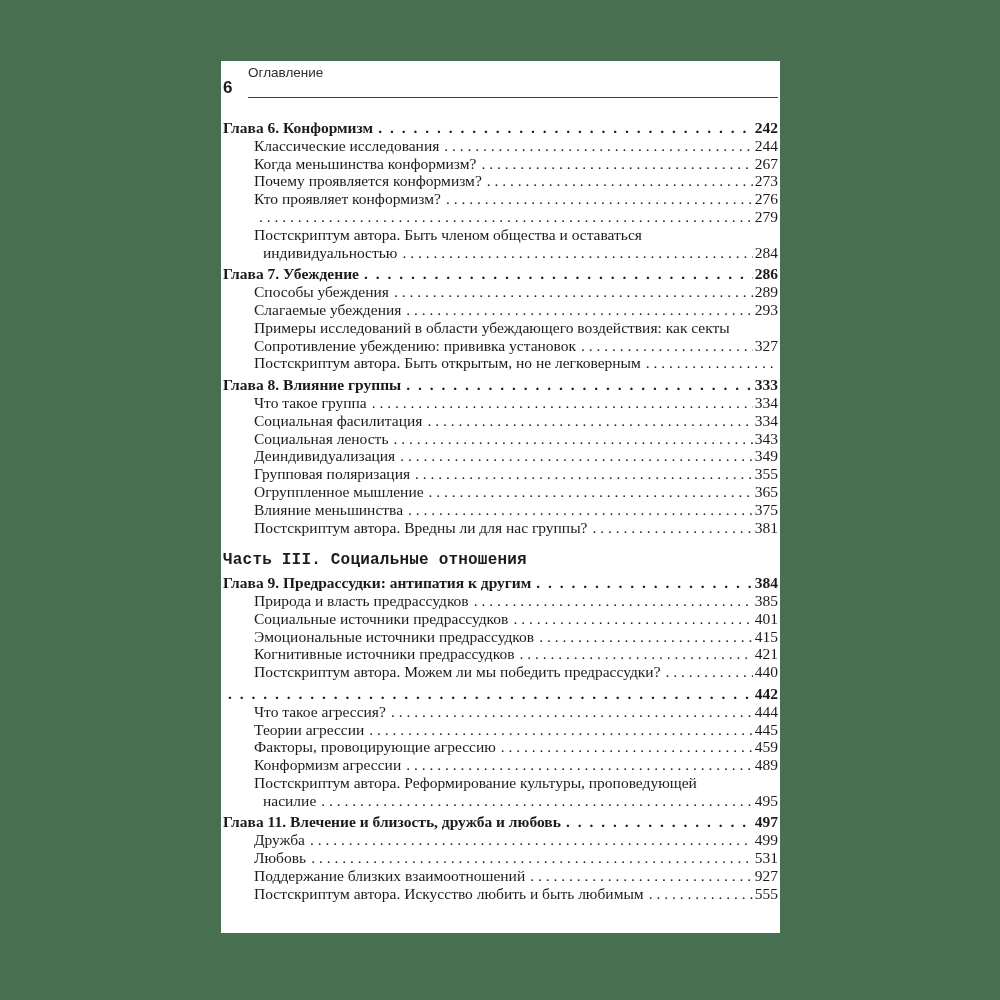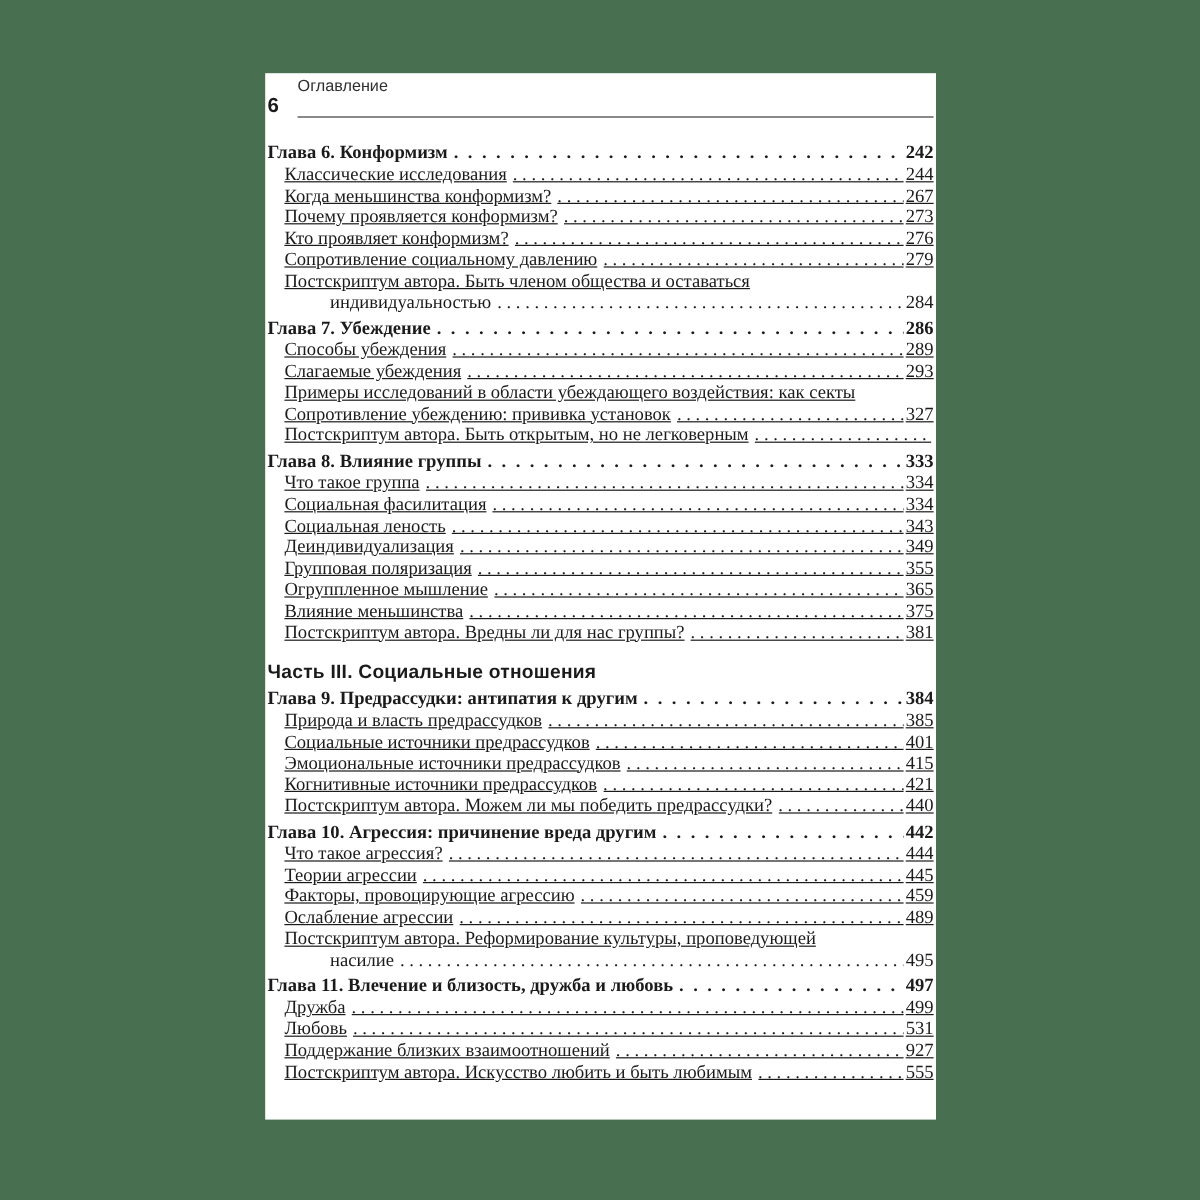--- a/index.html
+++ b/index.html
@@ -75,24 +75,24 @@
   .row .leader::before {
     content: ". . . . . . . . . . . . . . . . . . . . . . . . . . . . . . . . . . . . . . . . . . . . . . . . . . . . . . . . . . . . . . . . . . . . . . . . . . . . . . . . ";
   }
   .row .pg { flex: 0 0 auto; text-align: right; }
 
   .row.chapter {
     font-weight: bold;
     margin-top: 4px;
   }
   .row.chapter .leader::before { letter-spacing: 2px; }
-  .row.sub  { margin-left: 14px; text-decoration: underline; }
-  .row.sub2 { margin-left: 52px; }
+  .row.sub  { margin-left: 31px; }
+  .row.sub2 { margin-left: 40px; }
   .row.part {
-    font-family: Liberation Sans, sans-serif;
+    font-family: Liberation Mono, monospace;
     font-weight: bold;
     font-size: 16px;
     letter-spacing: 0.2px;
     margin-top: 16px;
     margin-bottom: 3px;
     align-items: center;
   }
 </style>
 </head>
 <body>
@@ -127,21 +127,20 @@
     <span class="t">Почему проявляется конформизм?</span>
     <span class="leader"></span>
     <span class="pg">273</span>
   </div>
       <div class="row sub">
     <span class="t">Кто проявляет конформизм?</span>
     <span class="leader"></span>
     <span class="pg">276</span>
   </div>
       <div class="row sub">
-    <span class="t">Сопротивление социальному давлению</span>
     <span class="leader"></span>
     <span class="pg">279</span>
   </div>
       <div class="row sub">
     <span class="t">Постскриптум автора. Быть членом общества и оставаться</span>
 
   </div>
       <div class="row sub2">
     <span class="t">индивидуальностью</span>
     <span class="leader"></span>
@@ -249,41 +248,40 @@
     <span class="t">Когнитивные источники предрассудков</span>
     <span class="leader"></span>
     <span class="pg">421</span>
   </div>
       <div class="row sub">
     <span class="t">Постскриптум автора. Можем ли мы победить предрассудки?</span>
     <span class="leader"></span>
     <span class="pg">440</span>
   </div>
       <div class="row chapter">
-    <span class="t">Глава 10. Агрессия: причинение вреда другим</span>
     <span class="leader"></span>
     <span class="pg">442</span>
   </div>
       <div class="row sub">
     <span class="t">Что такое агрессия?</span>
     <span class="leader"></span>
     <span class="pg">444</span>
   </div>
       <div class="row sub">
     <span class="t">Теории агрессии</span>
     <span class="leader"></span>
     <span class="pg">445</span>
   </div>
       <div class="row sub">
     <span class="t">Факторы, провоцирующие агрессию</span>
     <span class="leader"></span>
     <span class="pg">459</span>
   </div>
       <div class="row sub">
-    <span class="t">Ослабление агрессии</span>
+    <span class="t">Конформизм агрессии</span>
     <span class="leader"></span>
     <span class="pg">489</span>
   </div>
       <div class="row sub">
     <span class="t">Постскриптум автора. Реформирование культуры, проповедующей</span>
 
   </div>
       <div class="row sub2">
     <span class="t">насилие</span>
     <span class="leader"></span>

